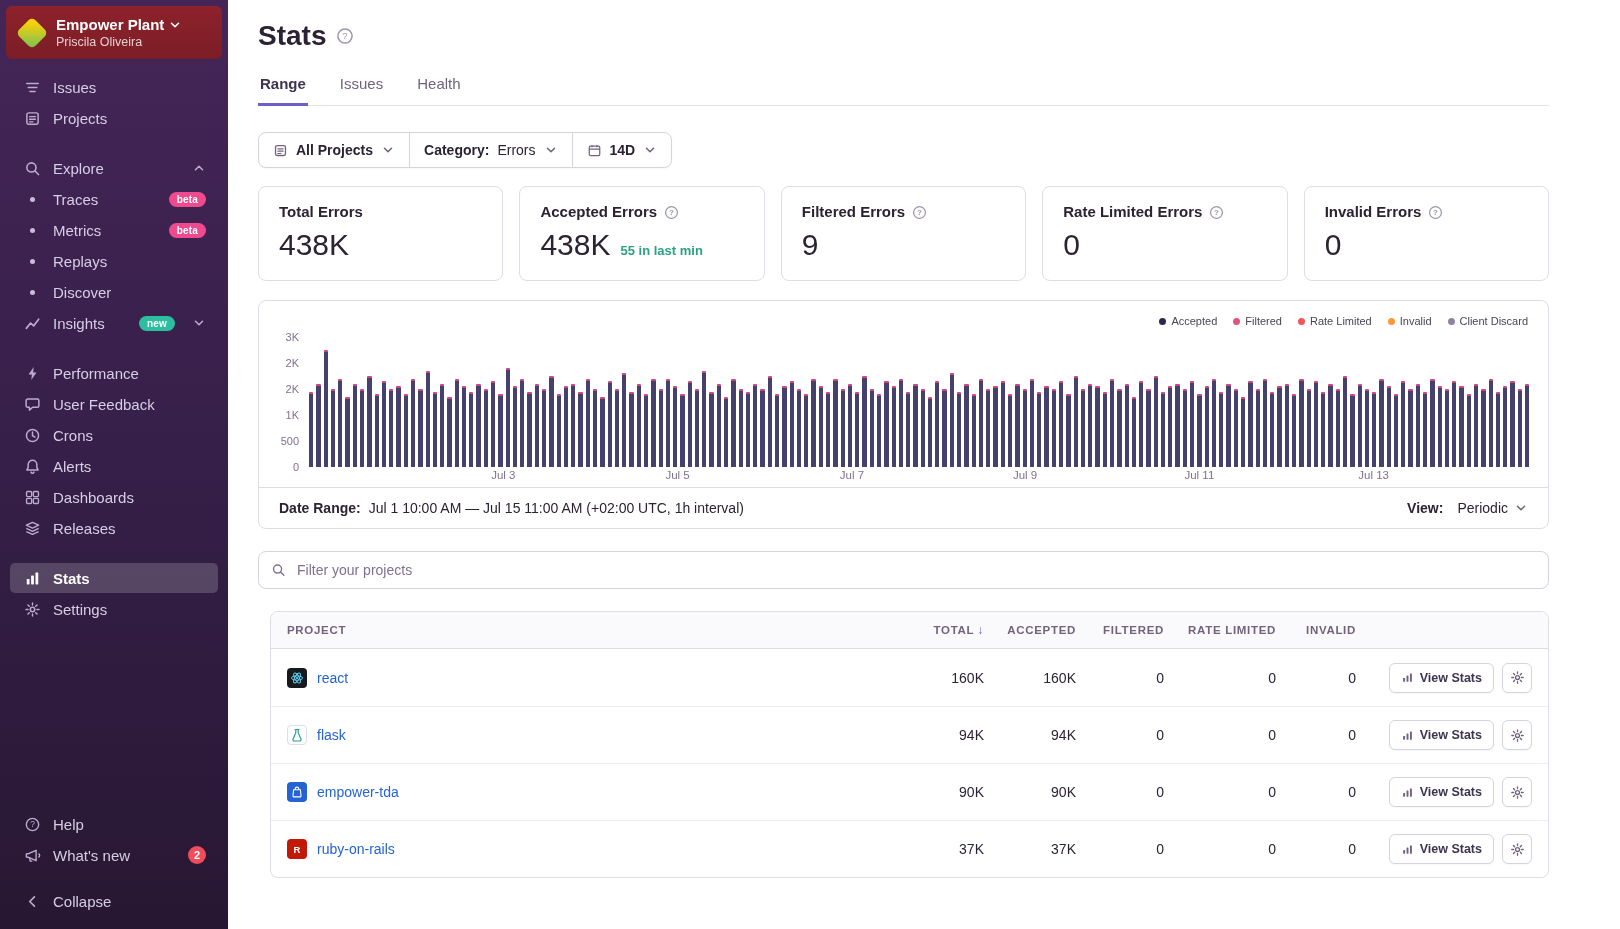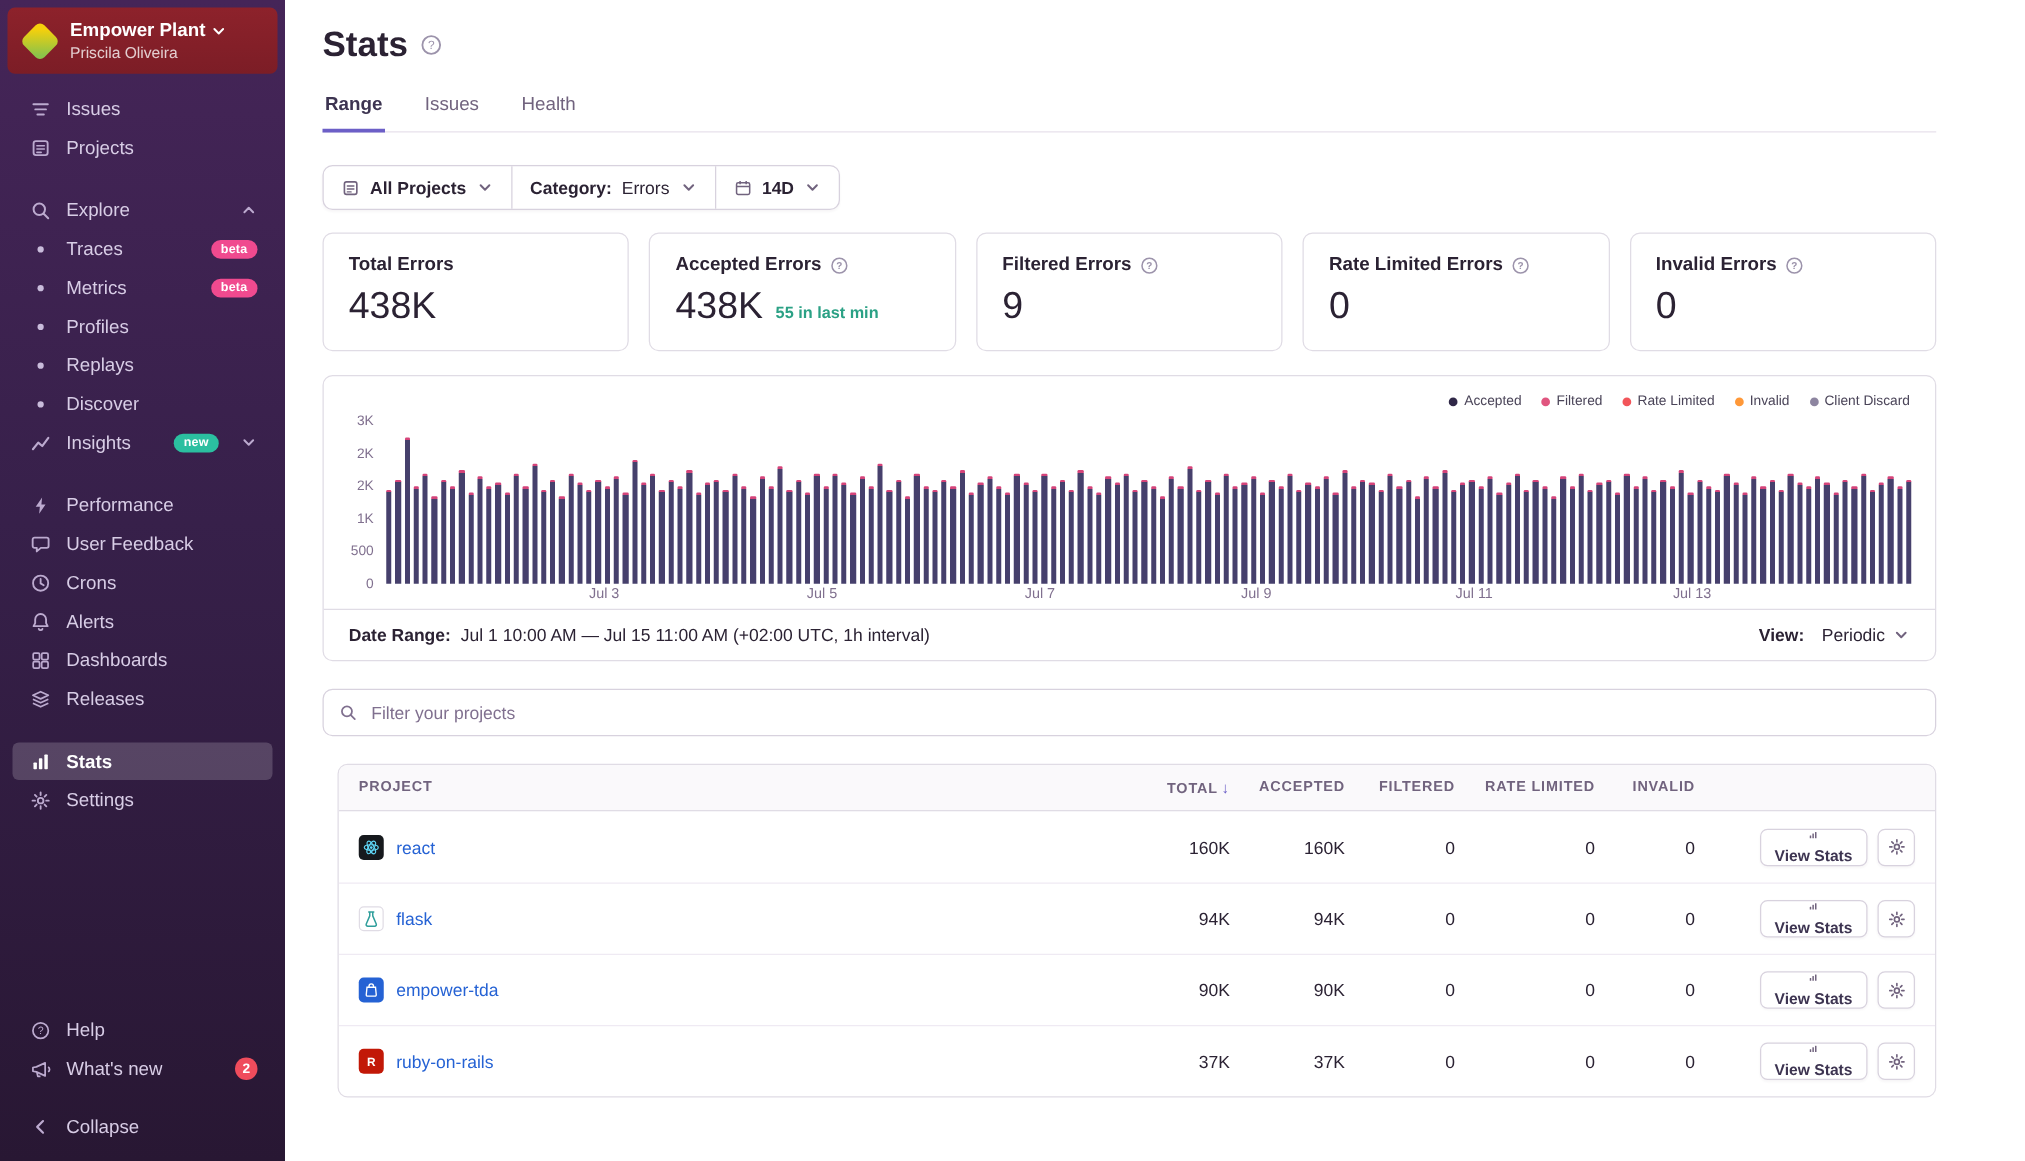--- a/index.html
+++ b/index.html
@@ -85,21 +85,21 @@
   .chart-head { display:flex; justify-content:flex-end; gap:16px; padding:14px 20px 2px; }
   .legend-item { display:flex; align-items:center; gap:5px; font-size:11px; color:#4a4458; cursor:pointer; }
   .legend-dot { width:7px; height:7px; border-radius:50%; }
   .plot { display:flex; padding:6px 16px 0 0; }
   .y-axis { position:relative; width:50px; height:152px; flex-shrink:0; }
   .y-tick { position:absolute; right:10px; font-size:11px; color:#80708f; transform:translateY(-50%); }
   .bars-wrap { position:relative; flex:1; height:152px; }
   .bars { position:absolute; left:0; right:4px; top:2px; height:130px; display:flex; align-items:flex-end; gap:3px; }
   .bar { flex:1; min-width:2px; border-radius:1px 1px 0 0; }
   .x-axis { position:absolute; left:0; right:4px; top:134px; height:18px; }
-  .x-label { position:absolute; transform:translateX(-50%); font-size:11.5px; color:#80708f; white-space:nowrap; }
+  .x-label { position:absolute; transform:translateX(-50%); font-size:11.5px; color:#80708f; white-space:nowrap;margin-left:20px; }
   .range-row { border-top:1px solid #e0dce5; display:flex; align-items:center; justify-content:space-between; padding:12px 20px; font-size:14px; }
   .range-row .b { font-weight:700; margin-right:8px; }
   .type-dd { display:flex; align-items:center; gap:6px; background:none; border:none; font-family:inherit; font-size:14px; color:#2b2233; cursor:pointer; }
   .type-dd .chev { color:#71637e; }
   
   .search { position:relative; margin-top:22px; }
   .search .sic { position:absolute; left:13px; top:50%; transform:translateY(-50%); width:15px; height:15px; color:#80708f; }
   .search input {
     width:100%; height:38px; border:1px solid #d8d2de; border-radius:8px;
     padding:0 14px 0 38px; font-family:inherit; font-size:14px; color:#2b2233; outline:none; cursor:text;
@@ -119,21 +119,20 @@
   .pi svg { width:16px; height:16px; }
   .pi.pi-light { background:#fff; border:1px solid #e0dce5; }
   .plink { font-size:14px; color:#2562d4; text-decoration:none; cursor:pointer; }
   .td.c-num { font-size:14px; color:#2b2233; }
   .td.c-actions { display:flex; justify-content:flex-end; gap:8px; }
   .btn {
     display:inline-flex; align-items:center; gap:6px; height:30px; padding:0 11px;
     background:#fff; border:1px solid #d8d2de; border-radius:6px; cursor:pointer;
     font-family:inherit; font-size:12.5px; font-weight:600; color:#3d3451;
     box-shadow:0 1px 2px rgba(43,34,51,.04);
-    flex-direction:column;
   }
   .btn .bi { width:13px; height:13px; color:#71637e; }
   .btn.icon-only { width:30px; padding:0; justify-content:center; color:#71637e; }
   .btn.icon-only svg { width:15px; height:15px; }
 </style>
 </head>
 <body>
 
 <aside class="sidebar">
   <div class="org-header">
@@ -184,26 +183,20 @@
         </span>
         <span class="nlabel">Traces</span>
         <span class="badge badge-beta">beta</span>
       </div>
       <div class="nav-item sub">
         <span class="nicon">
           <span class="dot"></span>
         </span>
         <span class="nlabel">Metrics</span>
         <span class="badge badge-beta">beta</span>
-      </div>
-      <div class="nav-item sub">
-        <span class="nicon">
-          <span class="dot"></span>
-        </span>
-        <span class="nlabel">Profiles</span>
       </div>
       <div class="nav-item sub">
         <span class="nicon">
           <span class="dot"></span>
         </span>
         <span class="nlabel">Replays</span>
       </div>
       <div class="nav-item sub">
         <span class="nicon">
           <span class="dot"></span>

